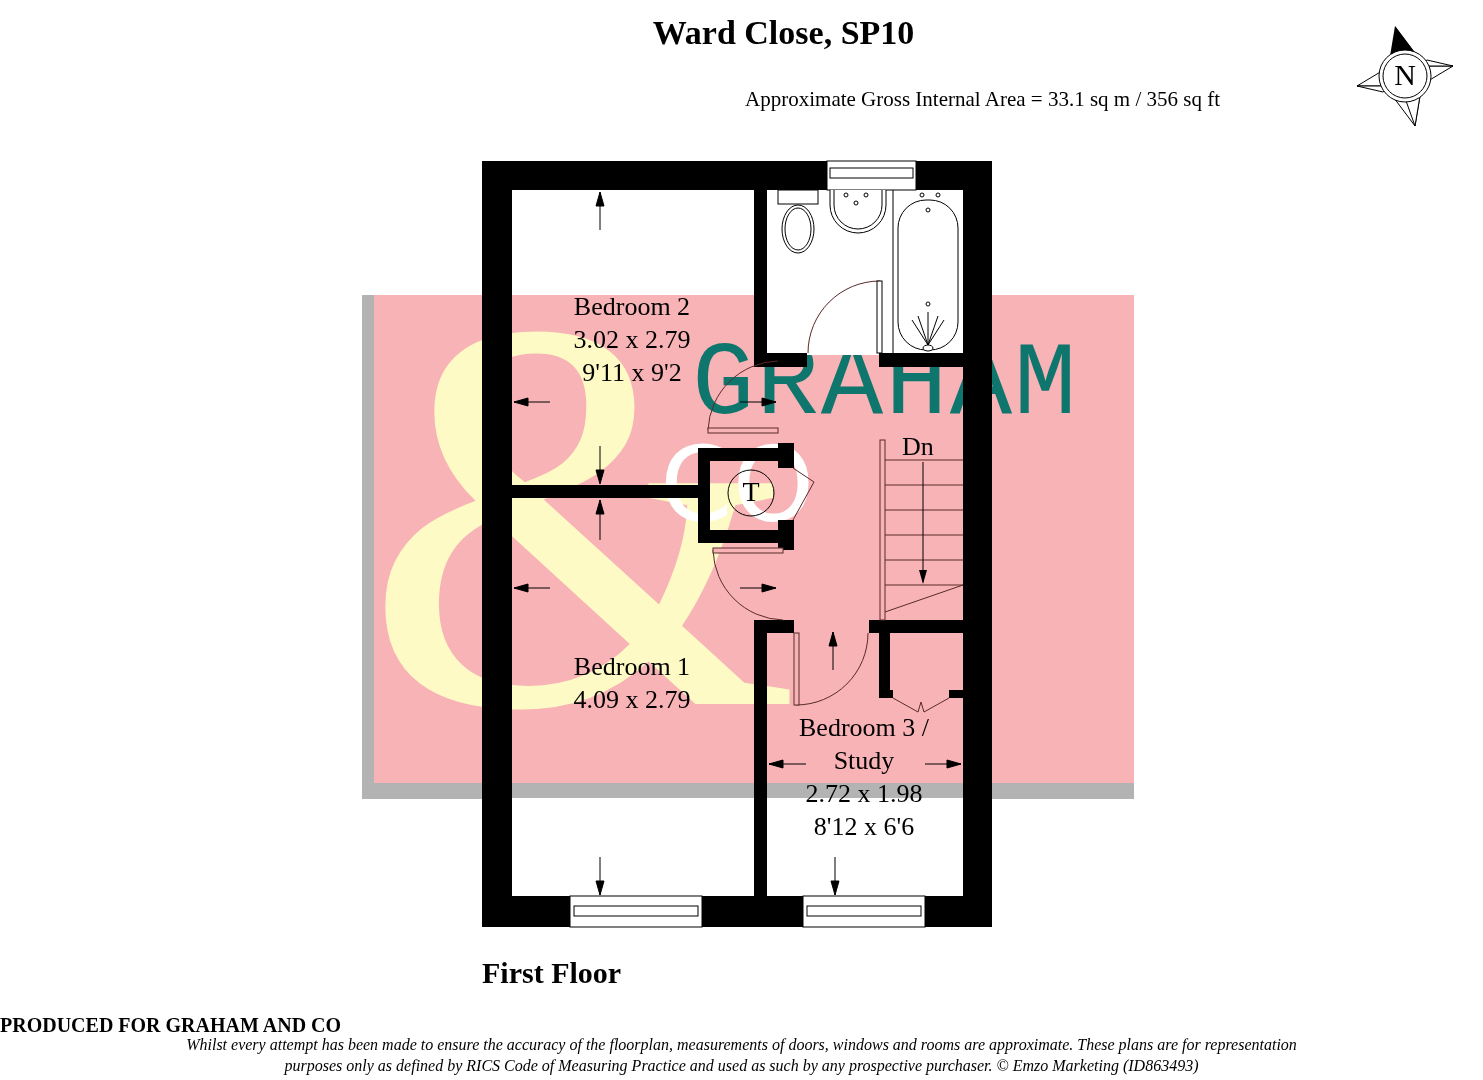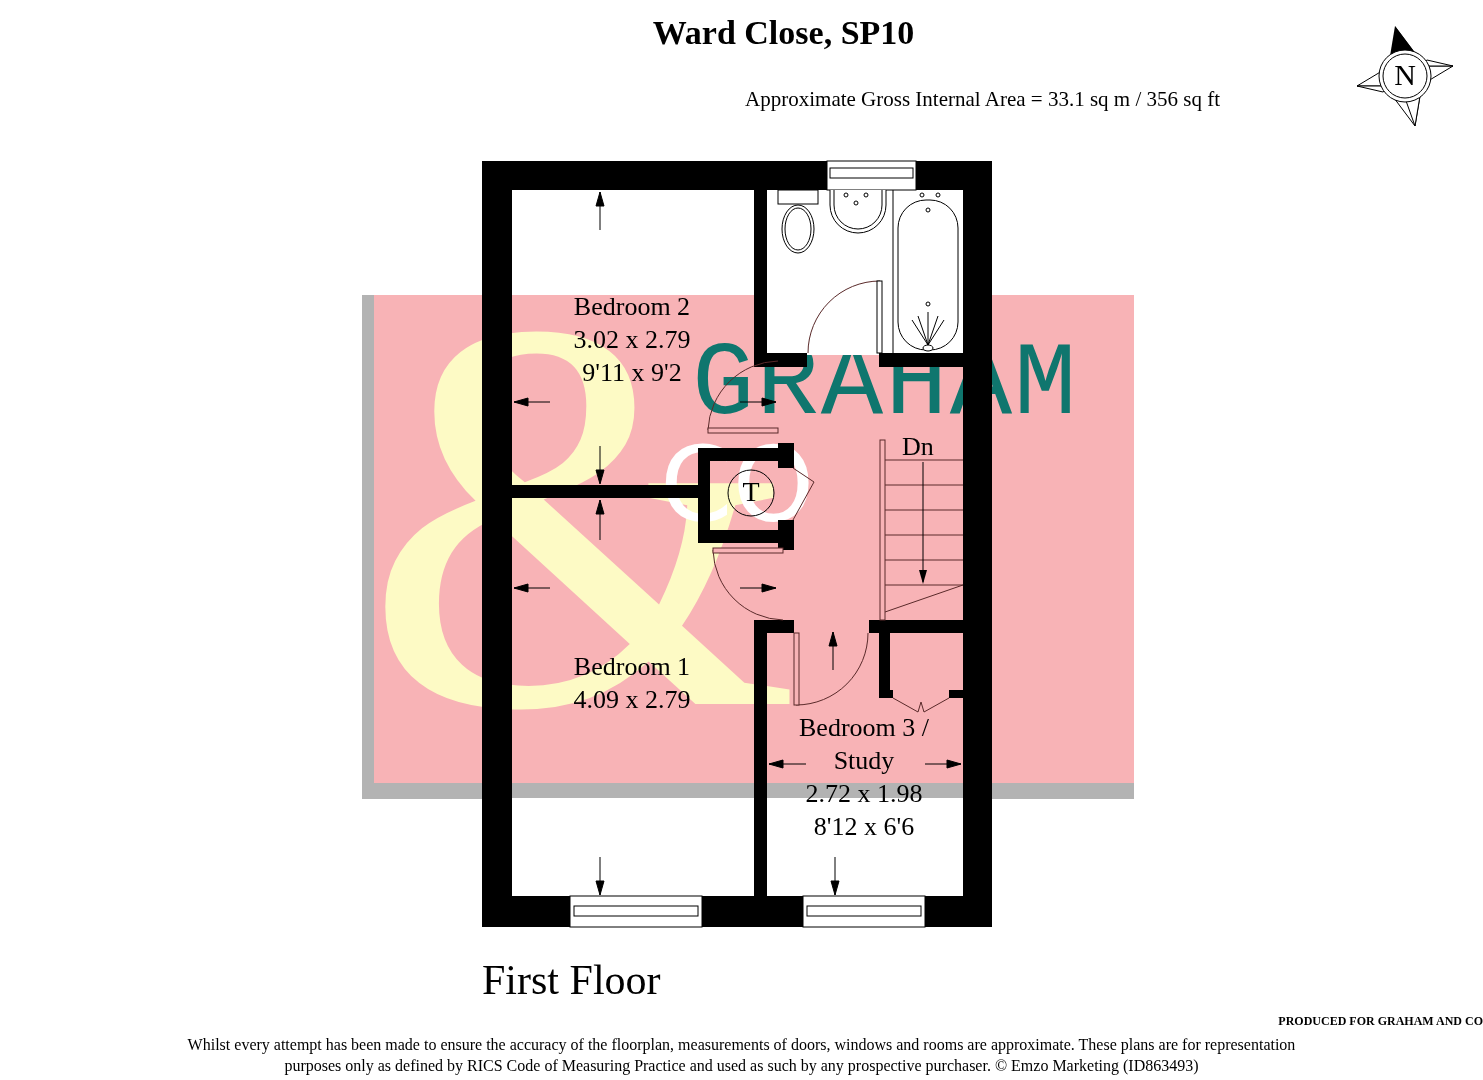--- a/index.html
+++ b/index.html
@@ -1,23 +1,23 @@
 <!DOCTYPE html>
 <html><head>
 <meta charset="utf-8">
 <style>
   html, body { margin: 0; padding: 0; background: #ffffff; }
   body { width: 1483px; height: 1080px; position: relative; overflow: hidden;
          font-family: "Liberation Serif", "DejaVu Serif", serif; color: #000; }
   .abs { position: absolute; }
   .title { left: 0; width: 1483px; top: 14px; text-align: center; font-weight: bold; font-size: 34px; margin-left: 42px; }
   .subtitle { left: 0; width: 1220px; top: 87px; text-align: right; font-size: 21px; }
-  .floor-label { left: 482px; top: 956px; font-weight: normal; font-size: 42px; }
-  .produced { left: 0; width: 1483px; top: 1014px; text-align: right; font-weight: bold; font-size: 12px; }
-  .disclaimer { left: 110px; width: 1263px; top: 1034px; text-align: center; font-size: 16px; line-height: 21px; }
+  .floor-label { left: 482px; top: 956px; font-weight: bold; font-size: 30px; }
+  .produced { left: 0; width: 1483px; top: 1014px; text-align: left; font-weight: bold; font-size: 20px; }
+  .disclaimer { left: 110px; width: 1263px; top: 1034px; text-align: center; font-size: 16px; line-height: 21px; font-style: italic; }
   .room-label { text-align: center; font-size: 26px; line-height: 33px; }
   .dn-label { font-size: 26px; }
   svg { position: absolute; left: 0; top: 0; }
 </style>
 </head>
 <body>
 
 <div class="abs title">Ward Close, SP10</div>
 <div class="abs subtitle">Approximate Gross Internal Area = 33.1 sq m / 356 sq ft</div>
 

